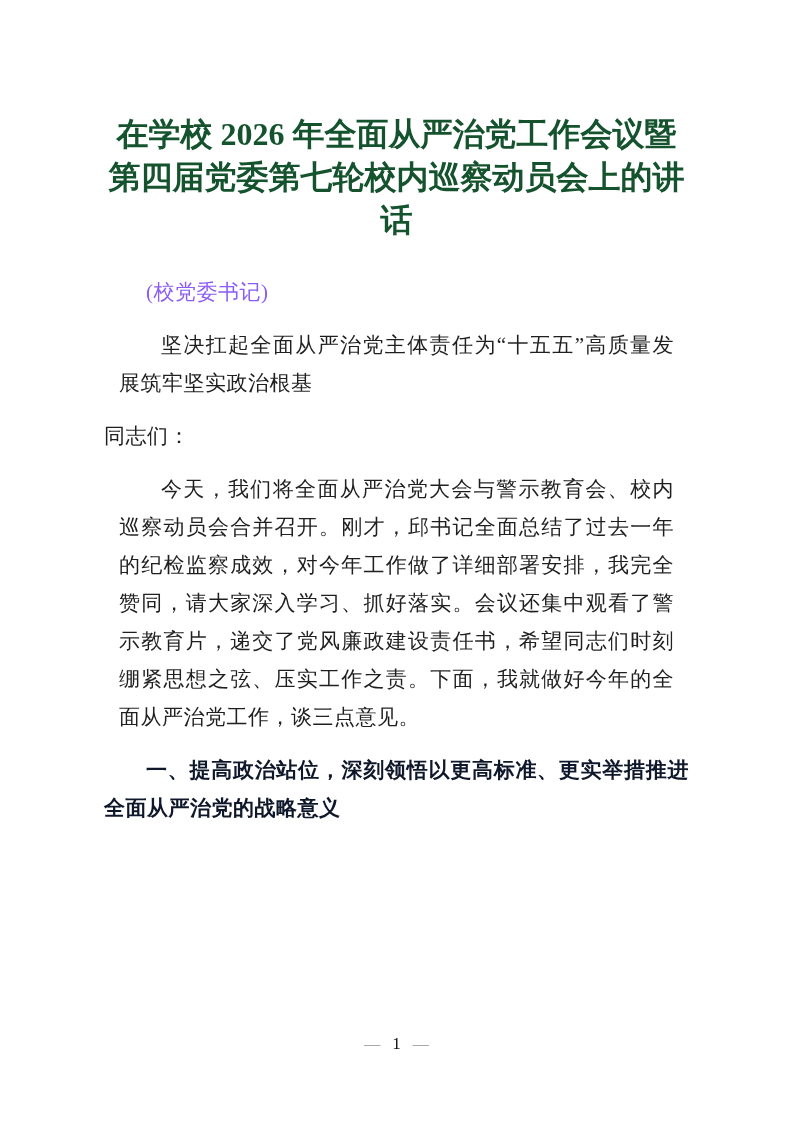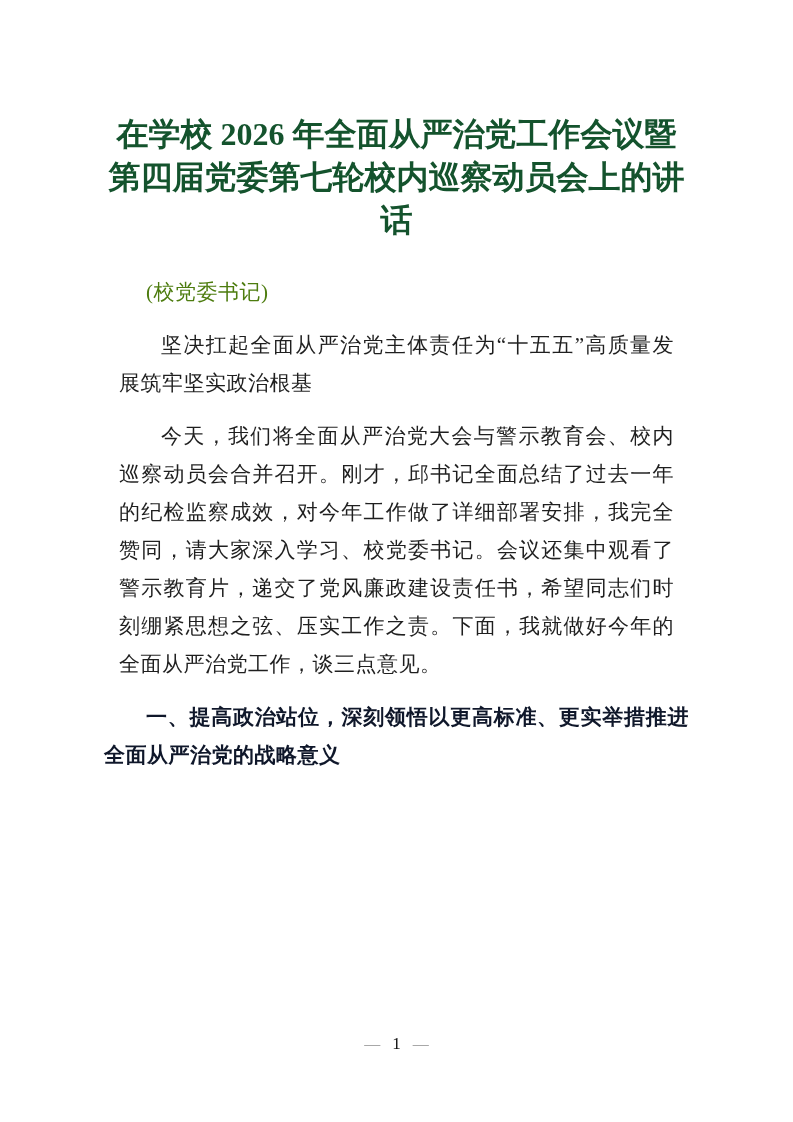--- a/index.html
+++ b/index.html
@@ -28,21 +28,21 @@
     text-align: center;
     color: #14532d;
     font-family: "Liberation Serif", serif;
     word-break: break-all;
   }
   .byline {
     margin: 31px 0 0 0;
     font-size: 21px;
     line-height: 38px;
     text-indent: 2em;
-    color: #4d7c0f;
+    color: #8b5cf6;
     letter-spacing: 0.5px;
   }
   .para {
     margin: 15px;
     font-size: 21px;
     line-height: 38px;
     text-indent: 2em;
     text-align: justify;
     word-break: break-all;
     color: #1f1f1f;
@@ -89,22 +89,23 @@
 </head>
 <body>
 
 <div class="page-content">
   <h1 class="doc-title">在学校 2026 年全面从严治党工作会议暨第四届党委第七轮校内巡察动员会上的讲话</h1>
 
   <p class="byline">(校党委书记)</p>
 
   <p class="para">坚决扛起全面从严治党主体责任为“十五五”高质量发展筑牢坚实政治根基</p>
 
+  <p class="salutation">同志们：</p>
 
-  <p class="para">今天，我们将全面从严治党大会与警示教育会、校内巡察动员会合并召开。刚才，邱书记全面总结了过去一年的纪检监察成效，对今年工作做了详细部署安排，我完全赞同，请大家深入学习、校党委书记。会议还集中观看了警示教育片，递交了党风廉政建设责任书，希望同志们时刻绷紧思想之弦、压实工作之责。下面，我就做好今年的全面从严治党工作，谈三点意见。</p>
+  <p class="para">今天，我们将全面从严治党大会与警示教育会、校内巡察动员会合并召开。刚才，邱书记全面总结了过去一年的纪检监察成效，对今年工作做了详细部署安排，我完全赞同，请大家深入学习、抓好落实。会议还集中观看了警示教育片，递交了党风廉政建设责任书，希望同志们时刻绷紧思想之弦、压实工作之责。下面，我就做好今年的全面从严治党工作，谈三点意见。</p>
 
   <h2 class="section-heading">一、提高政治站位，深刻领悟以更高标准、更实举措推进全面从严治党的战略意义</h2>
 
 </div>
 
 <div class="page-footer">
   <span class="footer-dash">—</span><span class="footer-page-num">1</span><span class="footer-dash">—</span>
 </div>
 
 </body></html>

